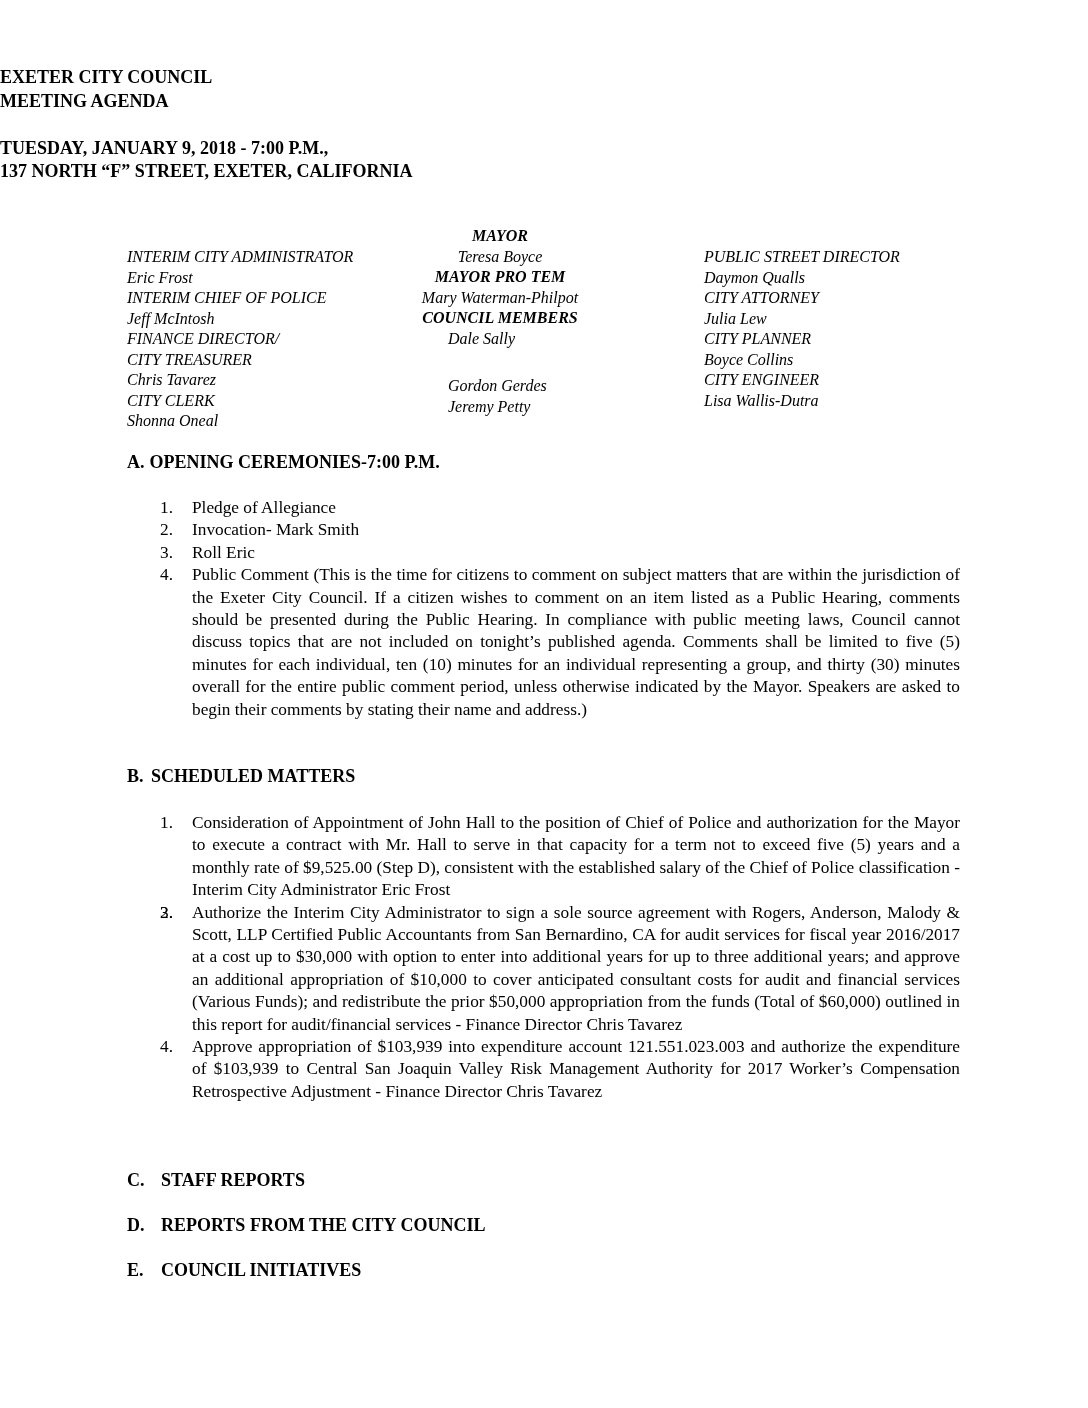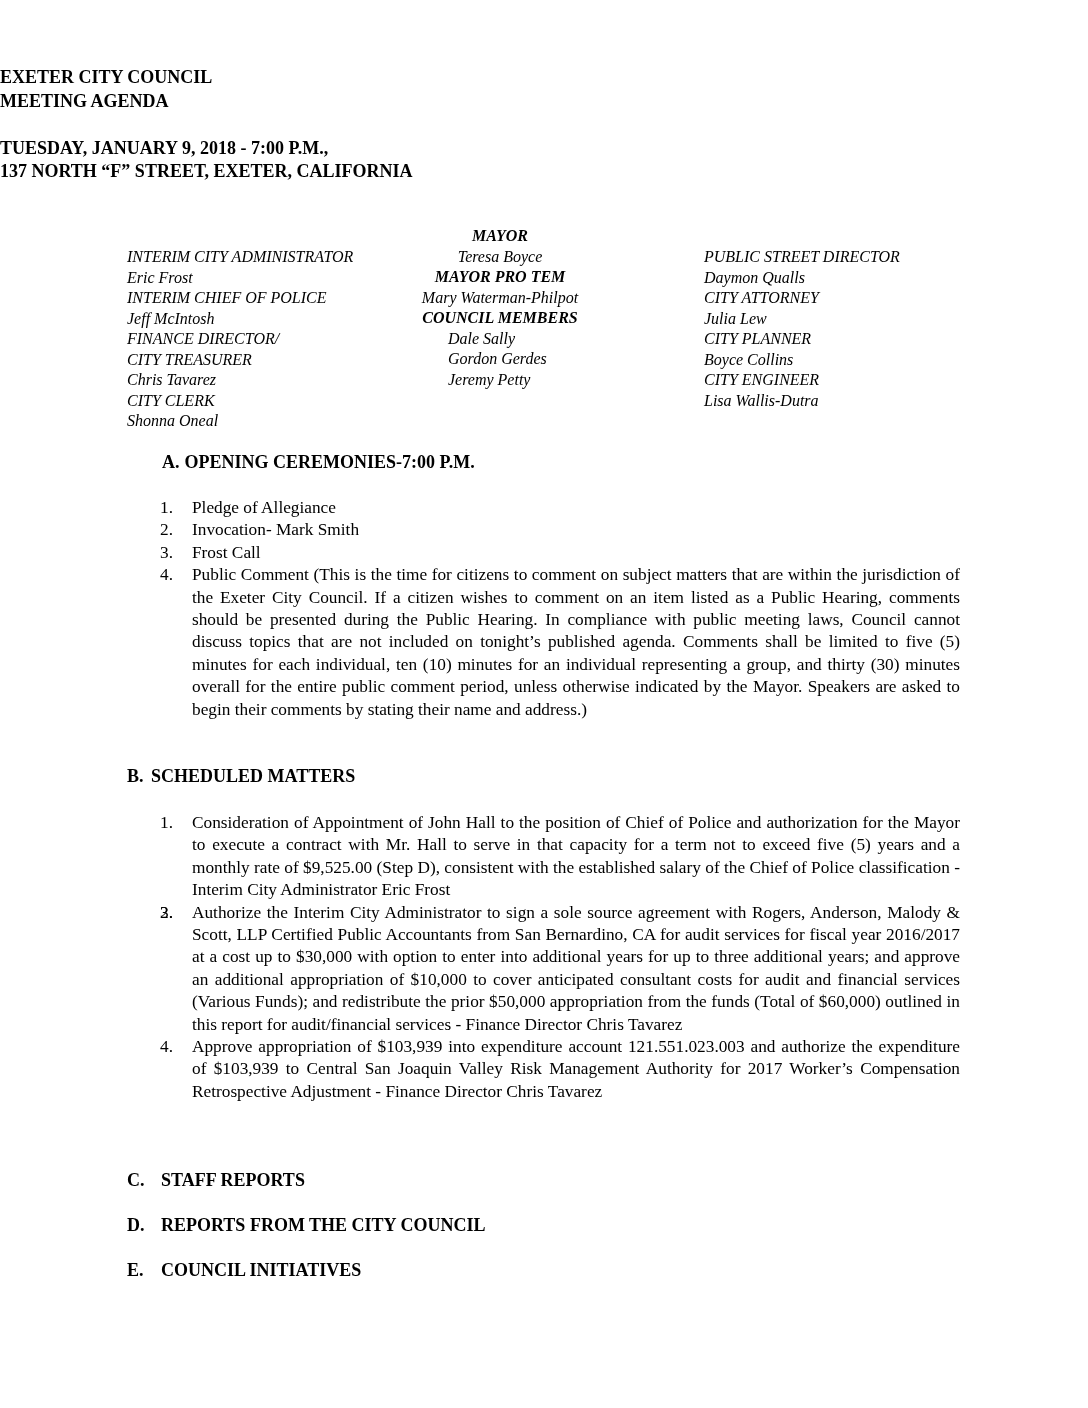--- a/index.html
+++ b/index.html
@@ -37,42 +37,42 @@
   <div>Shonna Oneal</div>
 </div>
 
 <div class="abs staff" style="left:400px; top:226px; width:200px;">
   <div class="center-col bold">MAYOR</div>
   <div class="center-col">Teresa Boyce</div>
   <div class="center-col bold">MAYOR PRO TEM</div>
   <div class="center-col">Mary Waterman-Philpot</div>
   <div class="center-col bold">COUNCIL MEMBERS</div>
   <div style="padding-left:48px;">Dale Sally</div>
-  <div style="padding-left:48px;">Gordon Gerdes</div>
+  <div style="padding-left:48px;margin-top:27px;">Gordon Gerdes</div>
   <div style="padding-left:48px;">Jeremy Petty</div>
 </div>
 
 <div class="abs staff" style="left:704px; top:247px;">
   <div>PUBLIC STREET DIRECTOR</div>
   <div>Daymon Qualls</div>
   <div>CITY ATTORNEY</div>
   <div>Julia Lew</div>
   <div>CITY PLANNER</div>
   <div>Boyce Collins</div>
   <div>CITY ENGINEER</div>
   <div>Lisa Wallis-Dutra</div>
 </div>
 
-<div class="abs sec-head" style="top:452px;margin-left:35px;">
+<div class="abs sec-head" style="top:452px;">
   <span style="display:inline; width:auto; margin-right:5px;">A.</span><span>OPENING CEREMONIES-7:00 P.M.</span>
 </div>
 <ol class="abs items" style="left:160px; top:497px; width:800px;">
   <li><span class="num">1.</span><span>Pledge of Allegiance</span></li>
   <li><span class="num">2.</span><span>Invocation- Mark Smith</span></li>
-  <li><span class="num">3.</span><span>Frost Call</span></li>
+  <li><span class="num">3.</span><span>Roll Eric</span></li>
   <li><span class="num">4.</span><span>Public Comment (This is the time for citizens to comment on subject matters that are within the jurisdiction of the Exeter City Council.  If a citizen wishes to comment on an item listed as a Public Hearing, comments should be presented during the Public Hearing.  In compliance with public meeting laws, Council cannot discuss topics that are not included on tonight’s published agenda.  Comments shall be limited to five (5) minutes for each individual, ten (10) minutes for an individual representing a group, and thirty (30) minutes overall for the entire public comment period, unless otherwise indicated by the Mayor.  Speakers are asked to begin their comments by stating their name and address.)</span></li>
 </ol>
 
 <div class="abs sec-head" style="top:766px;">
   <span class="letter" style="width:24px;">B.</span><span>SCHEDULED MATTERS</span>
 </div>
 <ol class="abs items" style="left:160px; top:812px; width:800px;">
   <li><span class="num">1.</span><span>Consideration of Appointment of John Hall to the position of Chief of Police and authorization for the Mayor to execute a contract with Mr. Hall to serve in that capacity for a term not to exceed five (5) years and a monthly rate of $9,525.00 (Step D), consistent with the established salary of the Chief of Police classification -  Interim City Administrator Eric Frost</span></li>
   <li><span class="num">2.</span></li>
   <li><span class="num">3.</span><span>Authorize the Interim City Administrator to sign a sole source agreement with Rogers, Anderson, Malody &amp; Scott, LLP Certified Public Accountants from San Bernardino, CA for audit services for fiscal year 2016/2017 at a cost up to $30,000 with option to enter into additional years for up to three additional years; and approve an additional appropriation of $10,000 to cover anticipated consultant costs for audit and financial services (Various Funds); and redistribute the prior $50,000 appropriation from the funds (Total of $60,000) outlined in this report for audit/financial services - Finance Director Chris Tavarez</span></li>

